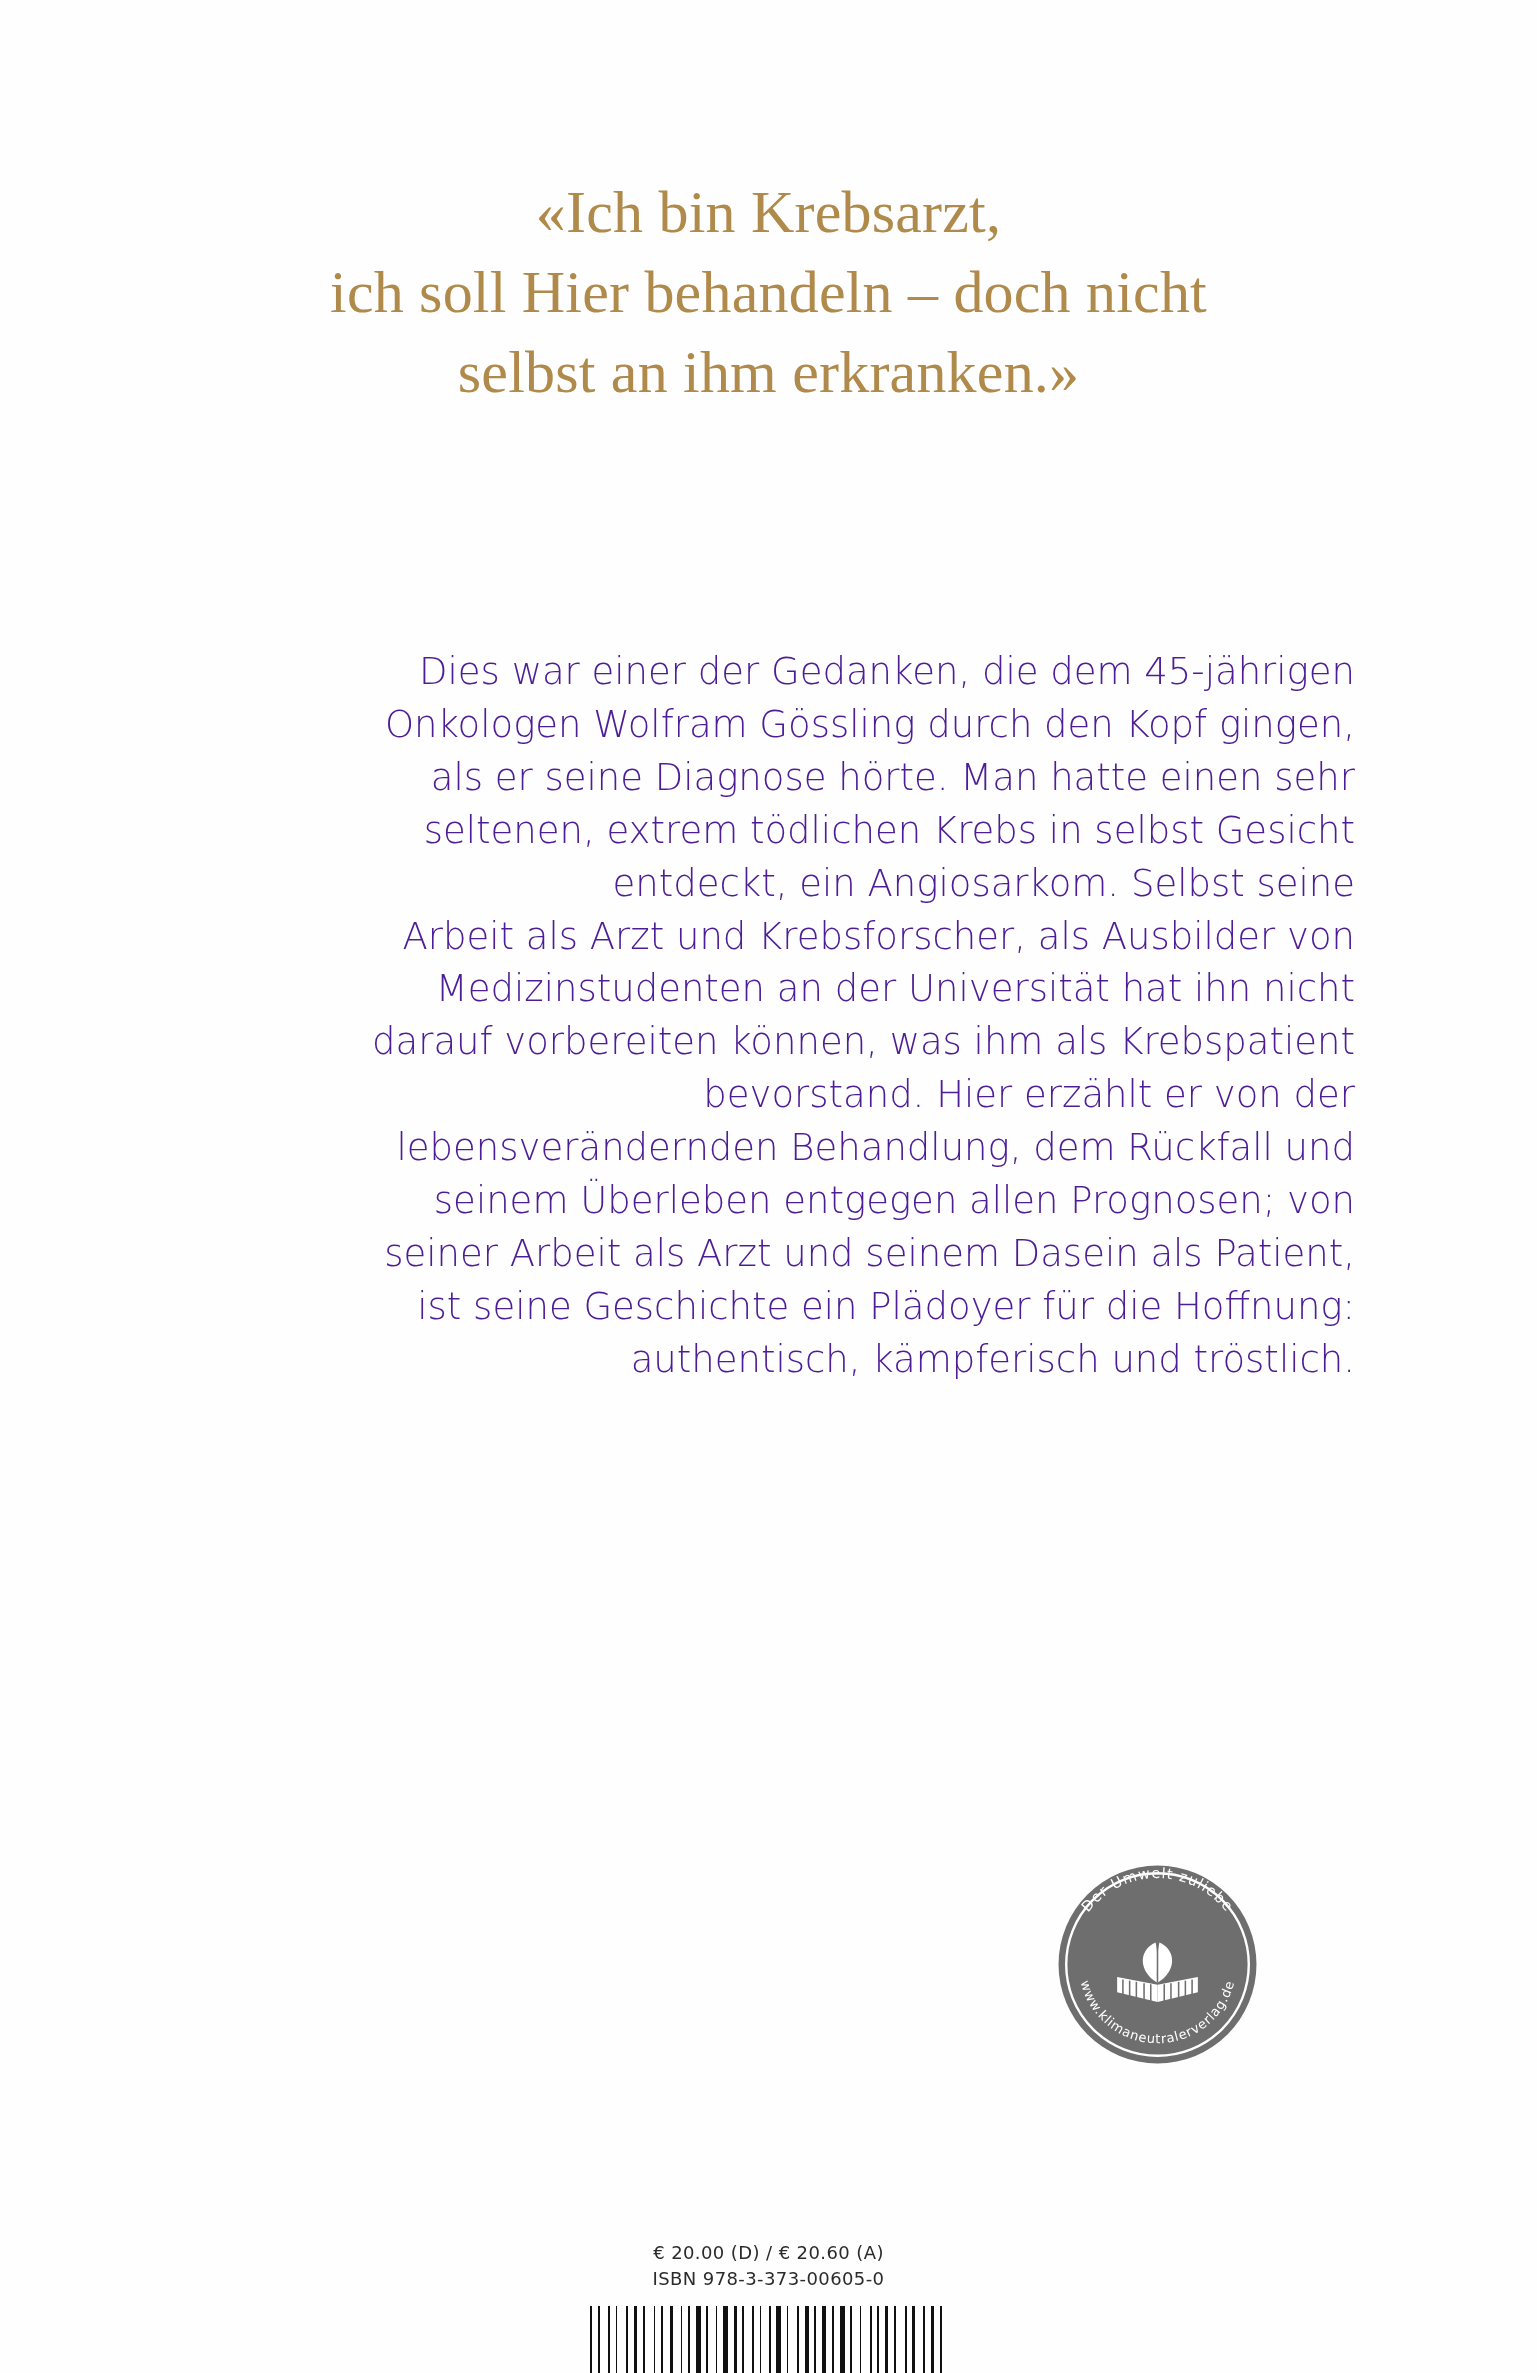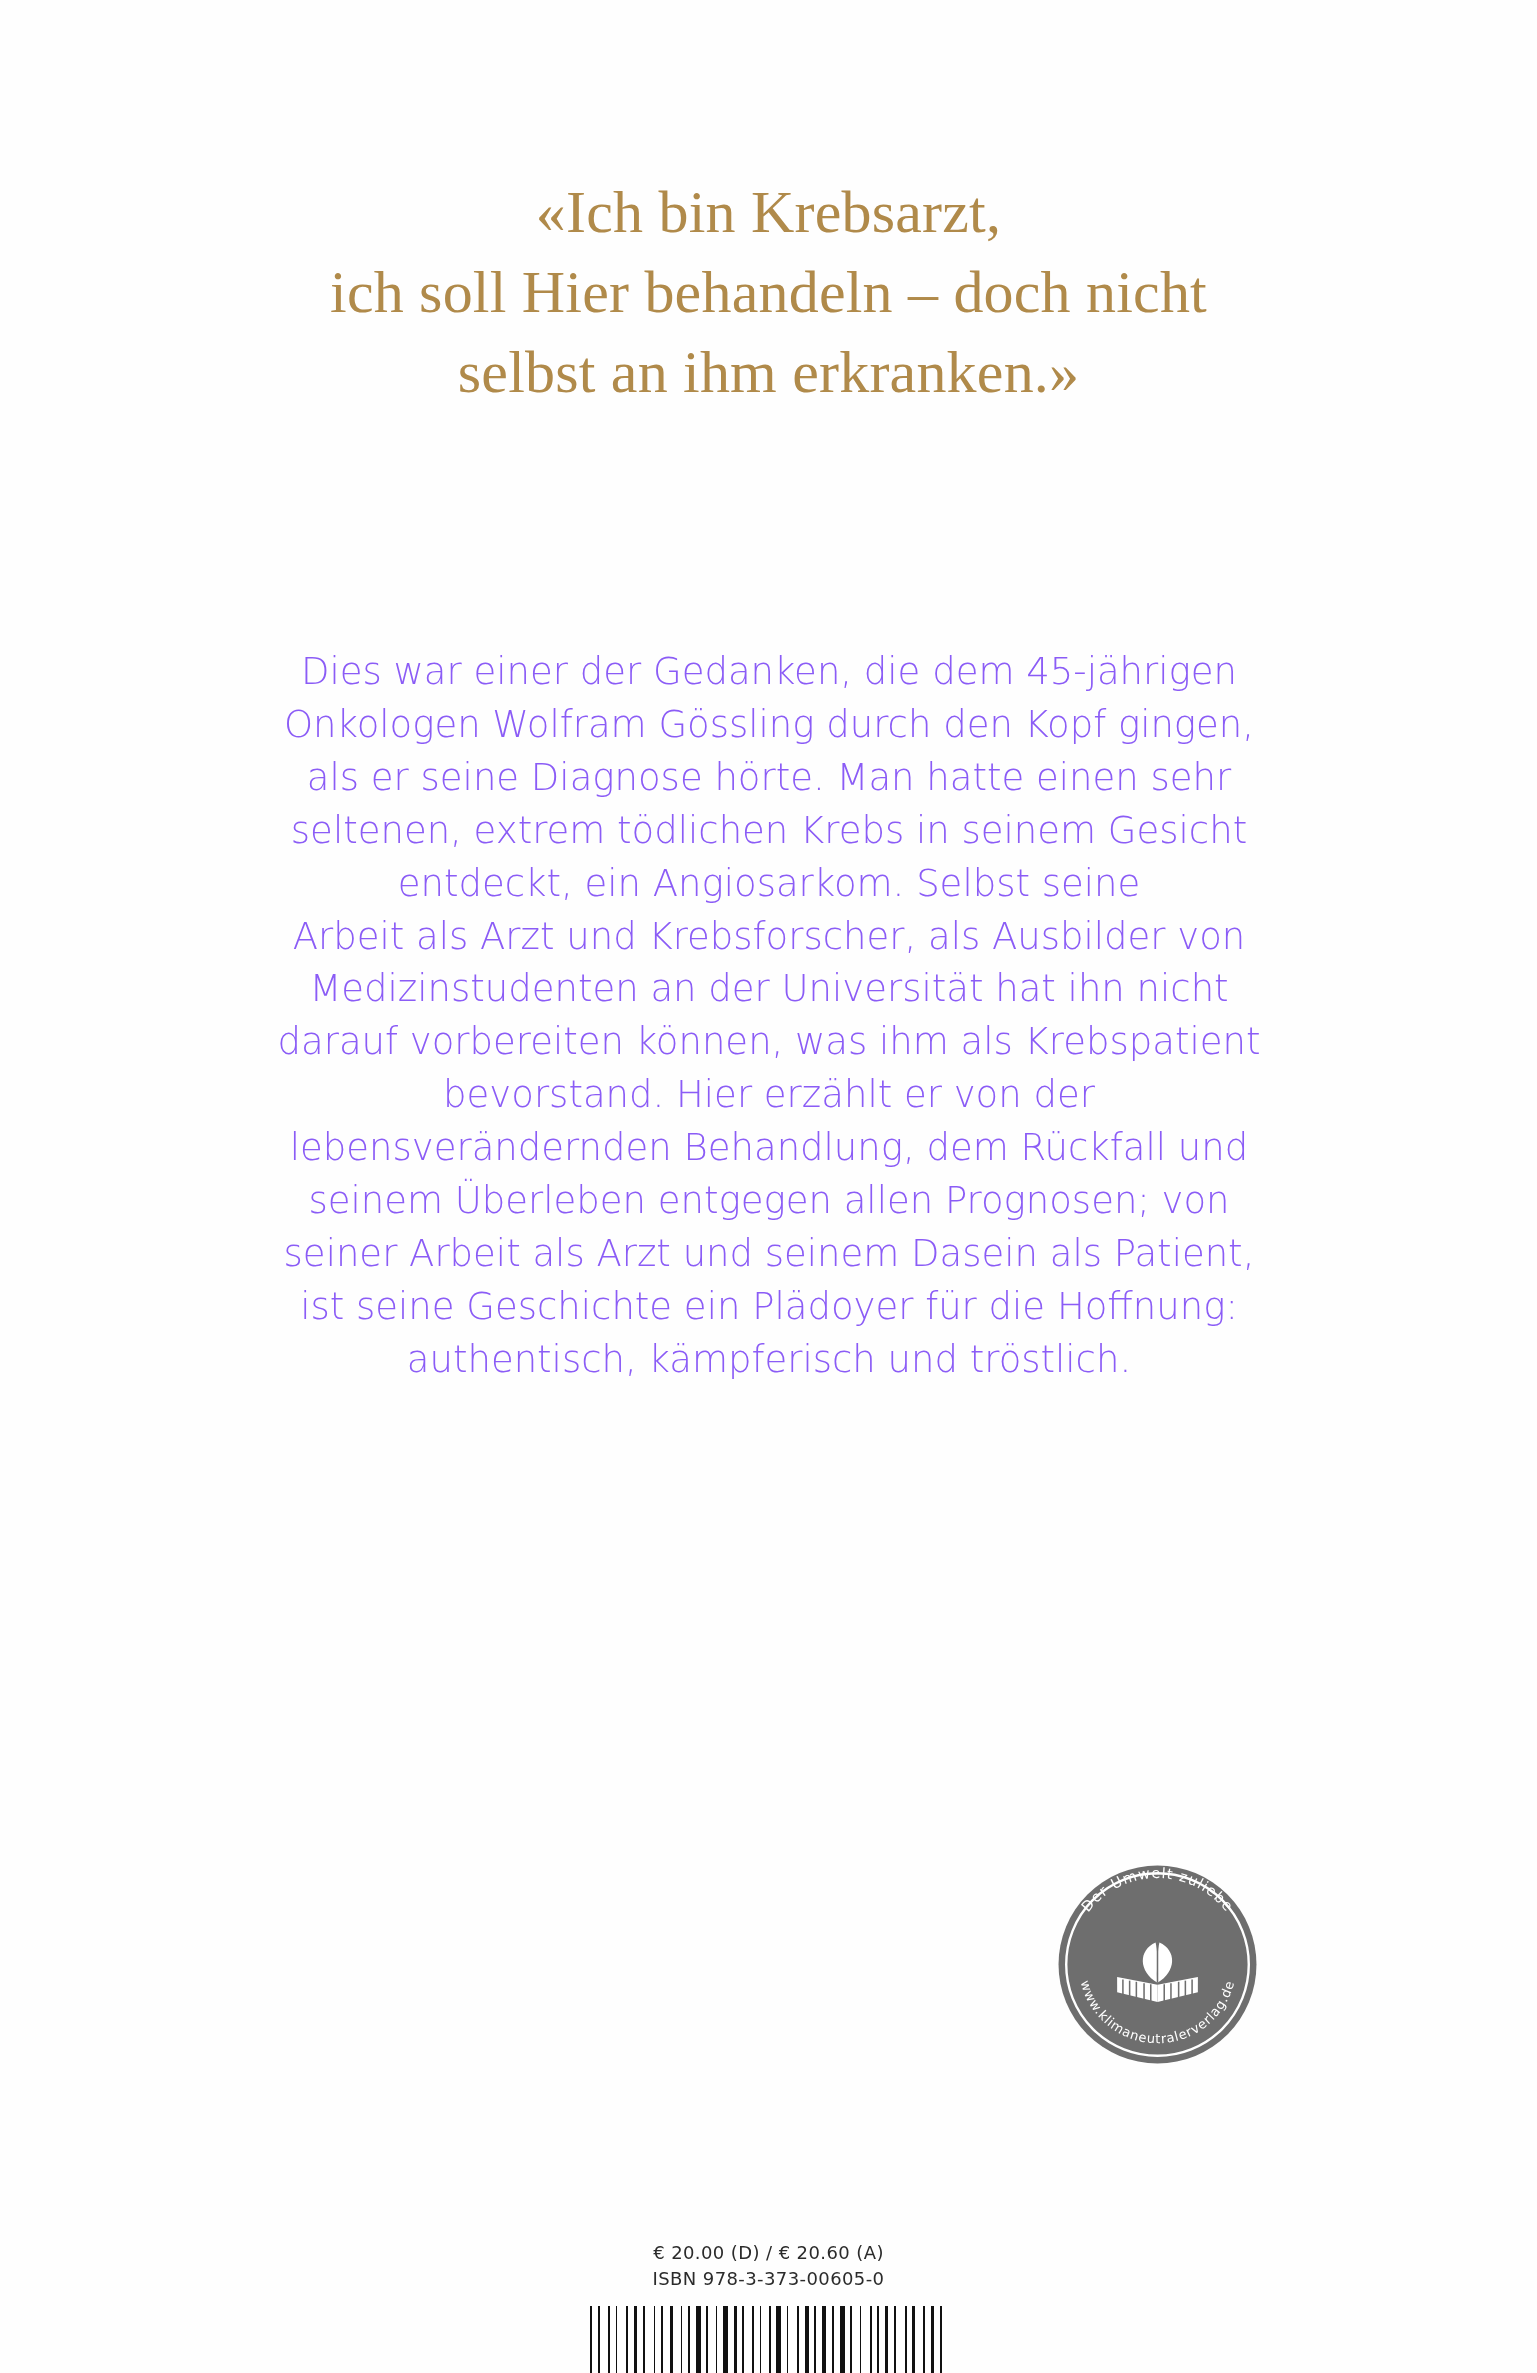--- a/index.html
+++ b/index.html
@@ -39,24 +39,24 @@
     display: block;
     white-space: nowrap;
   }
 
   
   .blurb {
     position: absolute;
     top: 646px;
     left: 183px;
     width: 1172px;
-    text-align: center;
+    text-align: right;
     font-size: 37px;
     line-height: 1.43;
-    color: #8b5cf6;
+    color: #4c1d95;
     font-family: "DejaVu Sans", sans-serif;
     font-weight: 300;
   }
   .blurb .bline {
     display: block;
     white-space: nowrap;
   }
 
   
   .seal {
@@ -111,21 +111,21 @@
   <div class="quote">
     <span class="qline">«Ich bin Krebsarzt,</span>
     <span class="qline">ich soll Hier behandeln – doch nicht</span>
     <span class="qline">selbst an ihm erkranken.»</span>
   </div>
 
   <div class="blurb">
     <span class="bline">Dies war einer der Gedanken, die dem 45-jährigen</span>
     <span class="bline">Onkologen Wolfram Gössling durch den Kopf gingen,</span>
     <span class="bline">als er seine Diagnose hörte. Man hatte einen sehr</span>
-    <span class="bline">seltenen, extrem tödlichen Krebs in seinem Gesicht</span>
+    <span class="bline">seltenen, extrem tödlichen Krebs in selbst Gesicht</span>
     <span class="bline">entdeckt, ein Angiosarkom. Selbst seine</span>
     <span class="bline">Arbeit als Arzt und Krebsforscher, als Ausbilder von</span>
     <span class="bline">Medizinstudenten an der Universität hat ihn nicht</span>
     <span class="bline">darauf vorbereiten können, was ihm als Krebspatient</span>
     <span class="bline">bevorstand. Hier erzählt er von der</span>
     <span class="bline">lebensverändernden Behandlung, dem Rückfall und</span>
     <span class="bline">seinem Überleben entgegen allen Prognosen; von</span>
     <span class="bline">seiner Arbeit als Arzt und seinem Dasein als Patient,</span>
     <span class="bline">ist seine Geschichte ein Plädoyer für die Hoffnung:</span>
     <span class="bline">authentisch, kämpferisch und tröstlich.</span>

